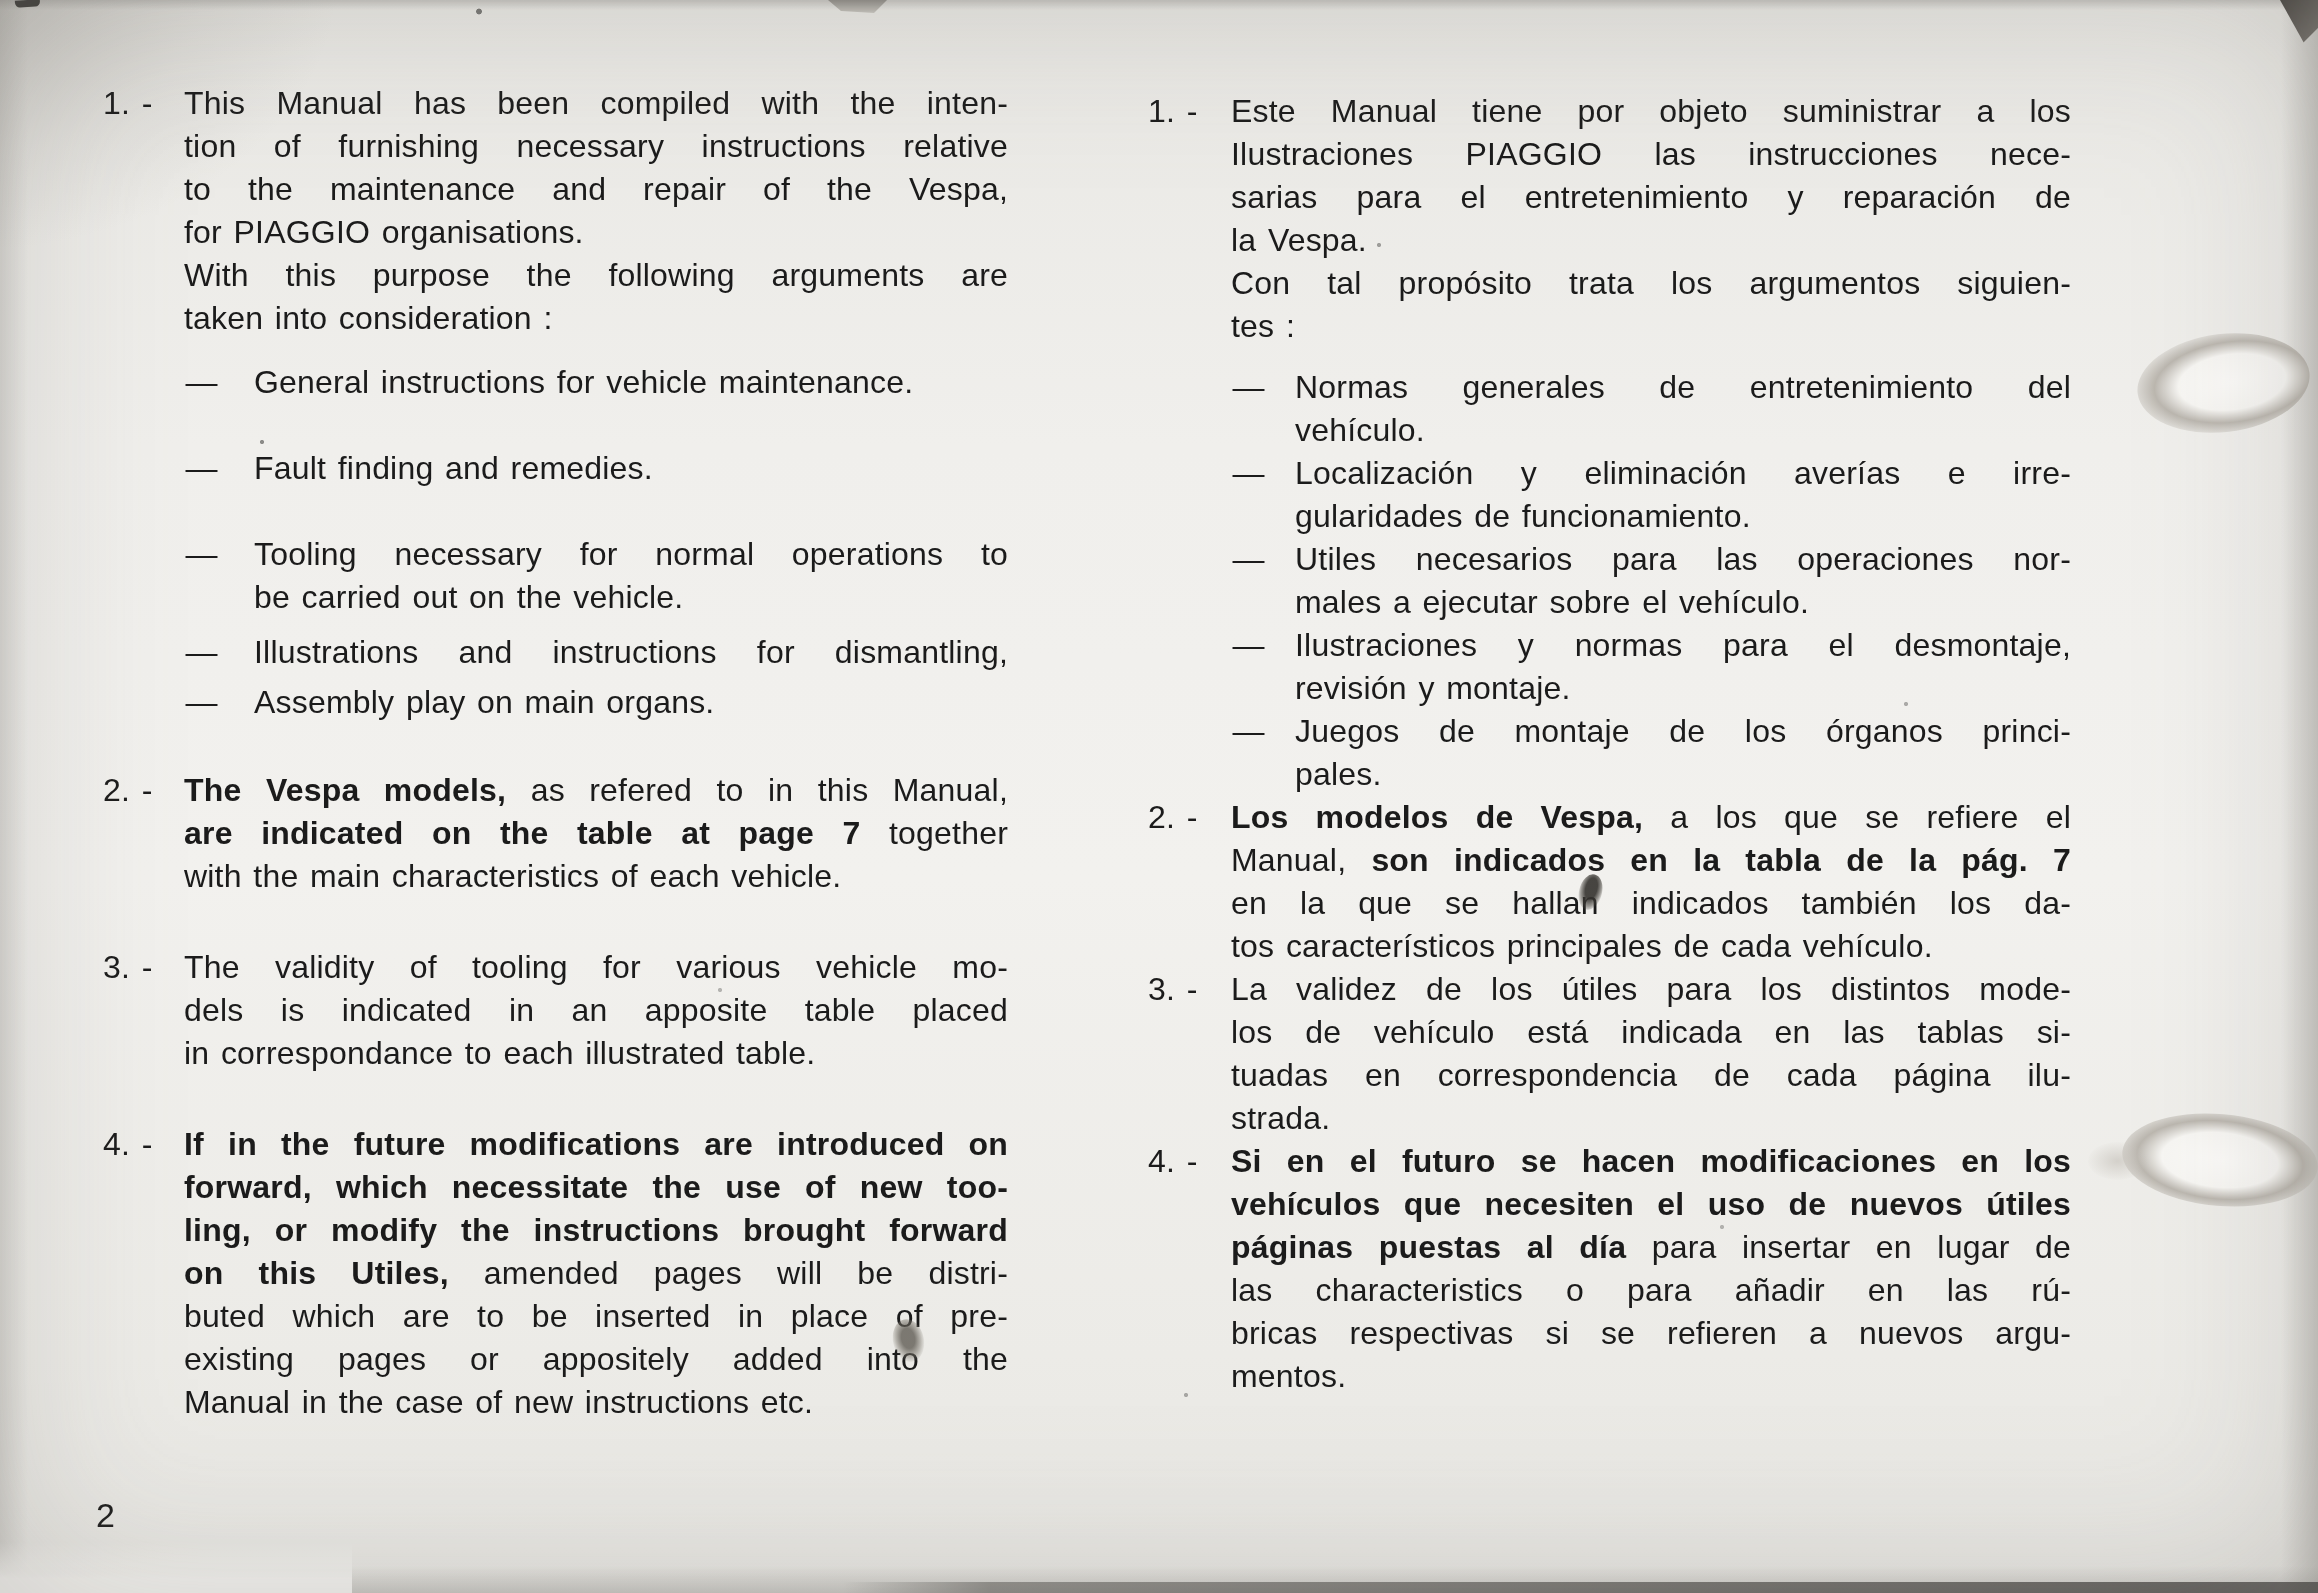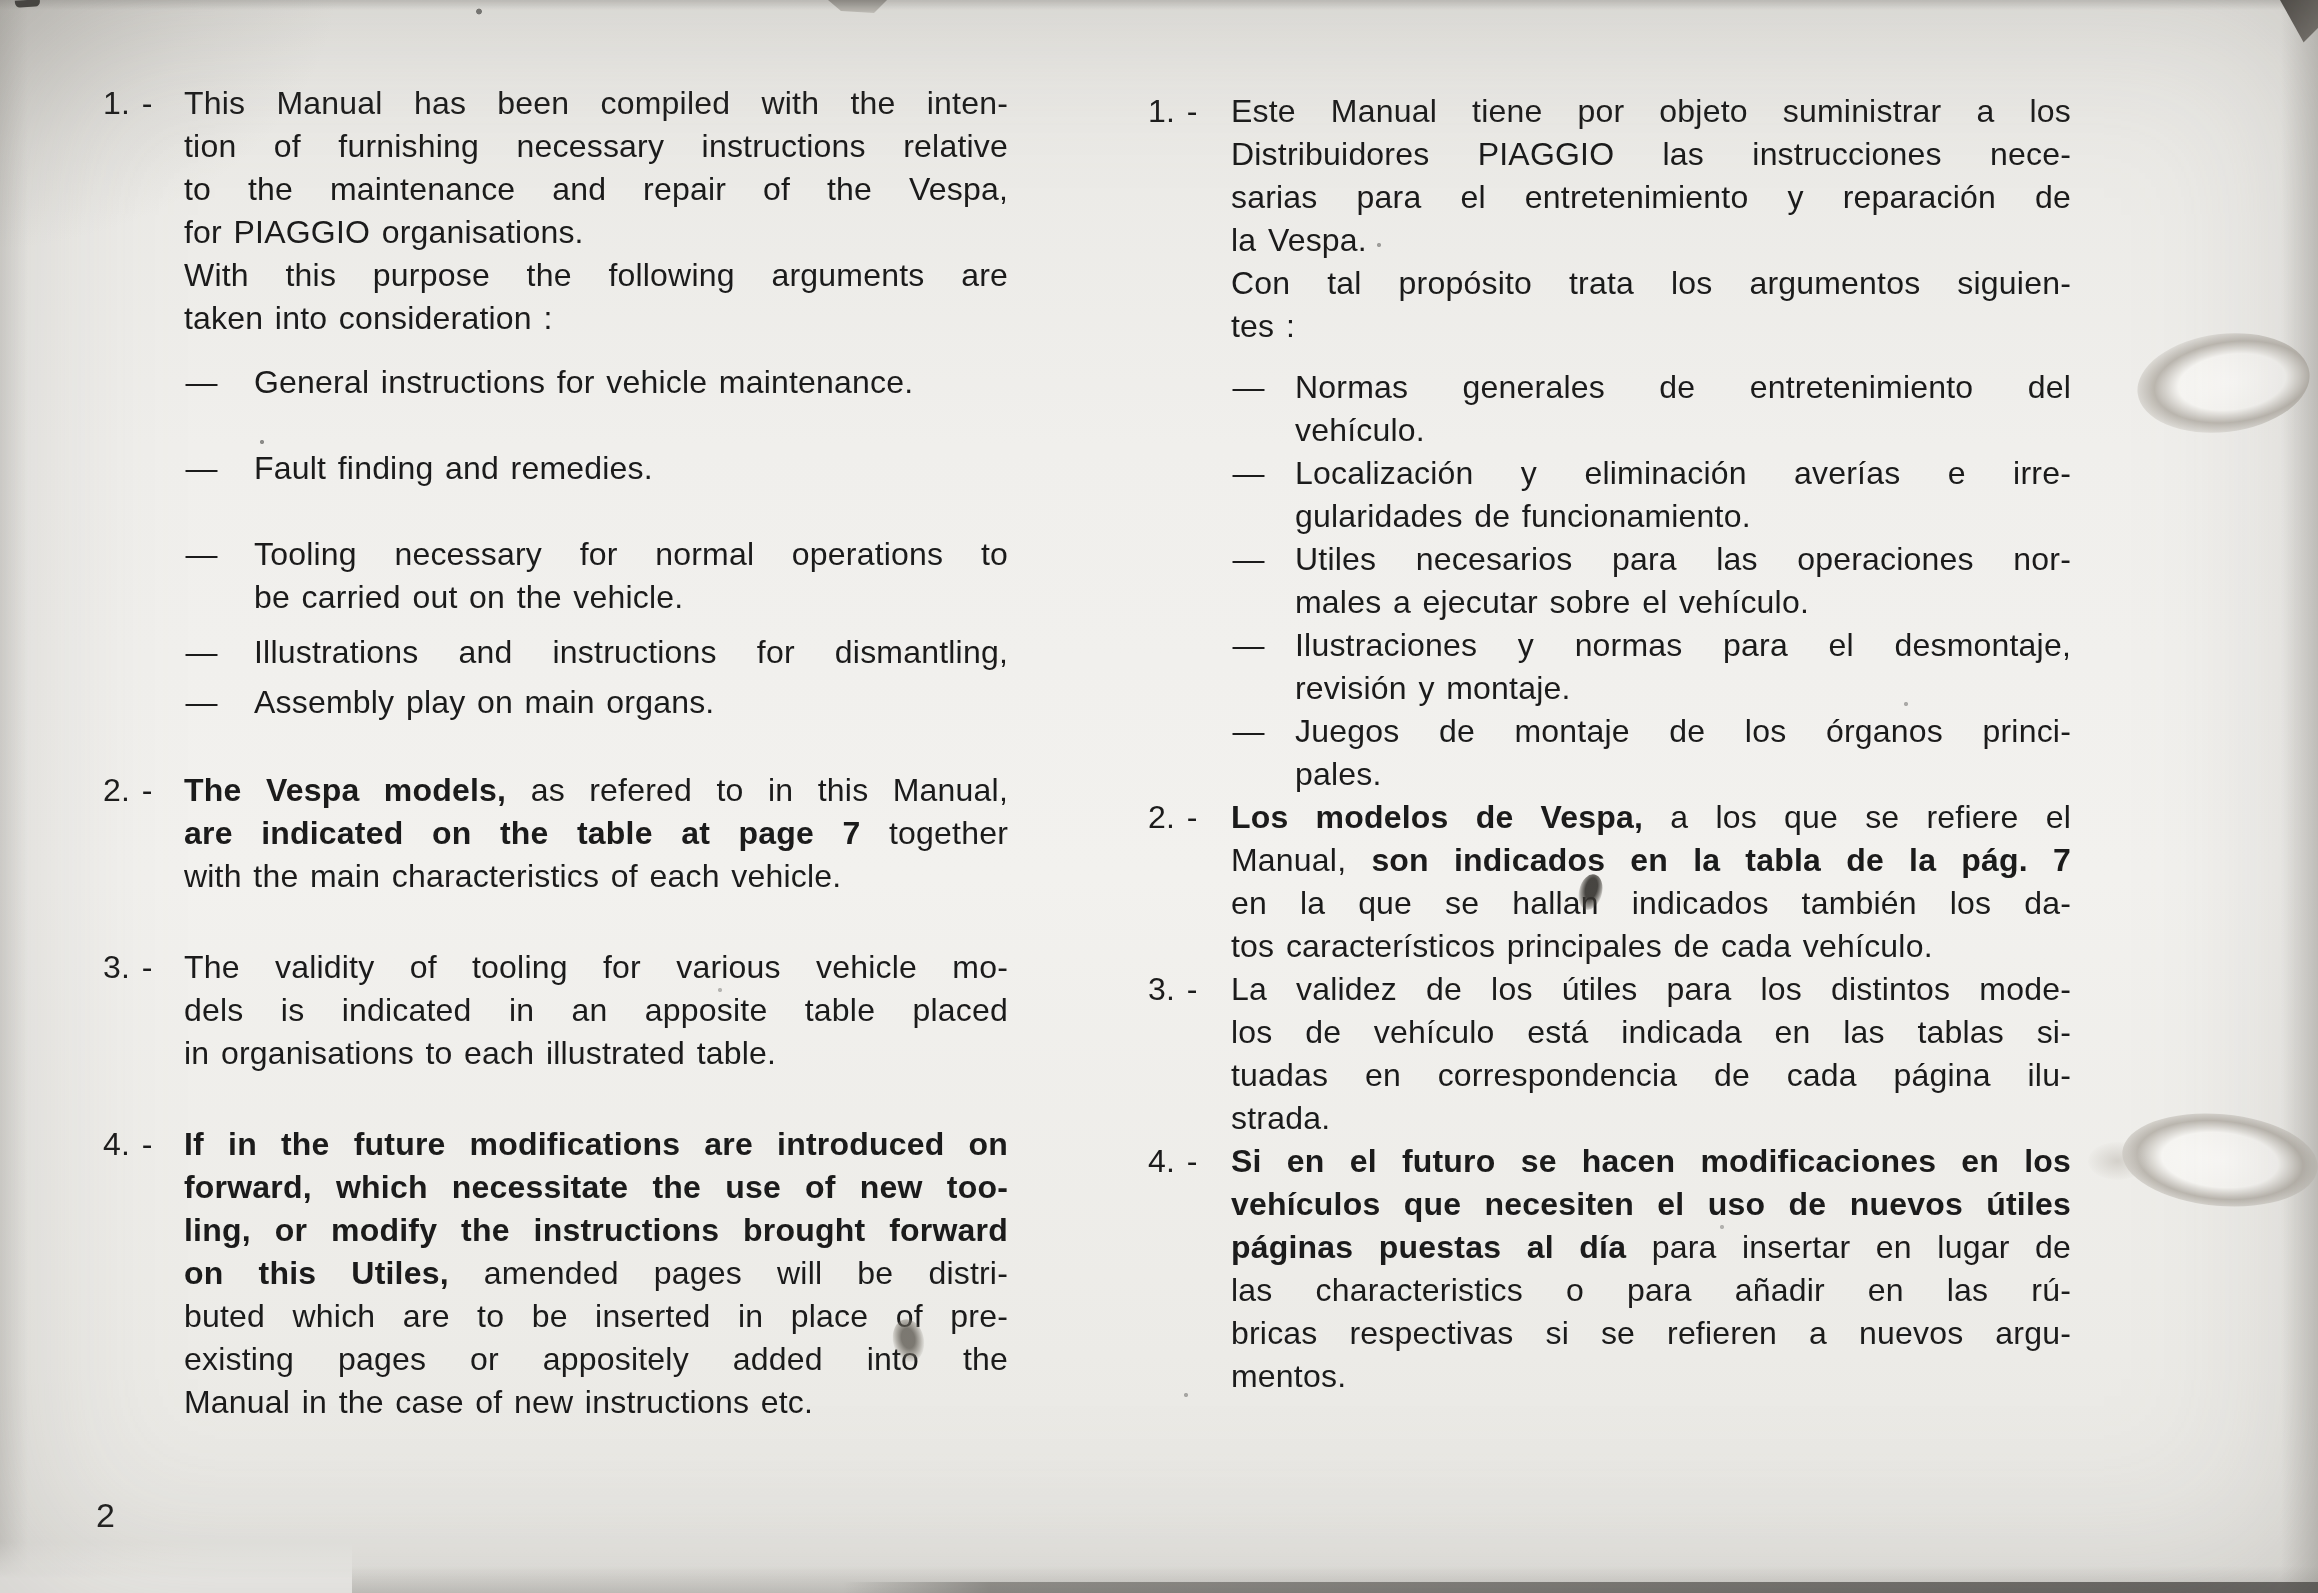--- a/index.html
+++ b/index.html
@@ -105,38 +105,38 @@
       <div class="item" style="margin-top: 45px;">
         <span class="num">2. -</span>
         <div class="line j"><span class="b">The Vespa models,</span><span> as refered to in this Manual,</span></div>
         <div class="line j"><span class="b">are indicated on the table at page 7</span><span> together</span></div>
         <div class="line"><span>with the main characteristics of each vehicle.</span></div>
       </div>
       <div class="item" style="margin-top: 48px;">
         <span class="num">3. -</span>
         <div class="line j"><span>The validity of tooling for various vehicle mo-</span></div>
         <div class="line j"><span>dels is indicated in an apposite table placed</span></div>
-        <div class="line"><span>in organisations to each illustrated table.</span></div>
+        <div class="line"><span>in correspondance to each illustrated table.</span></div>
       </div>
       <div class="item" style="margin-top: 48px;">
         <span class="num">4. -</span>
         <div class="line j"><span class="b">If in the future modifications are introduced on</span></div>
         <div class="line j"><span class="b">forward, which necessitate the use of new too-</span></div>
         <div class="line j"><span class="b">ling, or modify the instructions brought forward</span></div>
         <div class="line j"><span class="b">on this Utiles,</span><span> amended pages will be distri-</span></div>
         <div class="line j"><span>buted which are to be inserted in place of pre-</span></div>
         <div class="line j"><span>existing pages or appositely added into the</span></div>
         <div class="line"><span>Manual in the case of new instructions etc.</span></div>
       </div>
     </div>
   <div class="col col-es">
       <div class="item">
         <span class="num">1. -</span>
         <div class="line j"><span>Este Manual tiene por objeto suministrar a los</span></div>
-        <div class="line j"><span>Distribuidores PIAGGIO las instrucciones nece-</span></div>
+        <div class="line j"><span>Ilustraciones PIAGGIO las instrucciones nece-</span></div>
         <div class="line j"><span>sarias para el entretenimiento y reparación de</span></div>
         <div class="line"><span>la Vespa.</span></div>
         <div class="line j"><span>Con tal propósito trata los argumentos siguien-</span></div>
         <div class="line"><span>tes :</span></div>
         <div class="line ind1 j" style="margin-top: 18px;"><span class="dashmark">—</span><span>Normas generales de entretenimiento del</span></div>
         <div class="line ind2"><span>vehículo.</span></div>
         <div class="line ind1 j"><span class="dashmark">—</span><span>Localización y eliminación averías e irre-</span></div>
         <div class="line ind2"><span>gularidades de funcionamiento.</span></div>
         <div class="line ind1 j"><span class="dashmark">—</span><span>Utiles necesarios para las operaciones nor-</span></div>
         <div class="line ind2"><span>males a ejecutar sobre el vehículo.</span></div>

